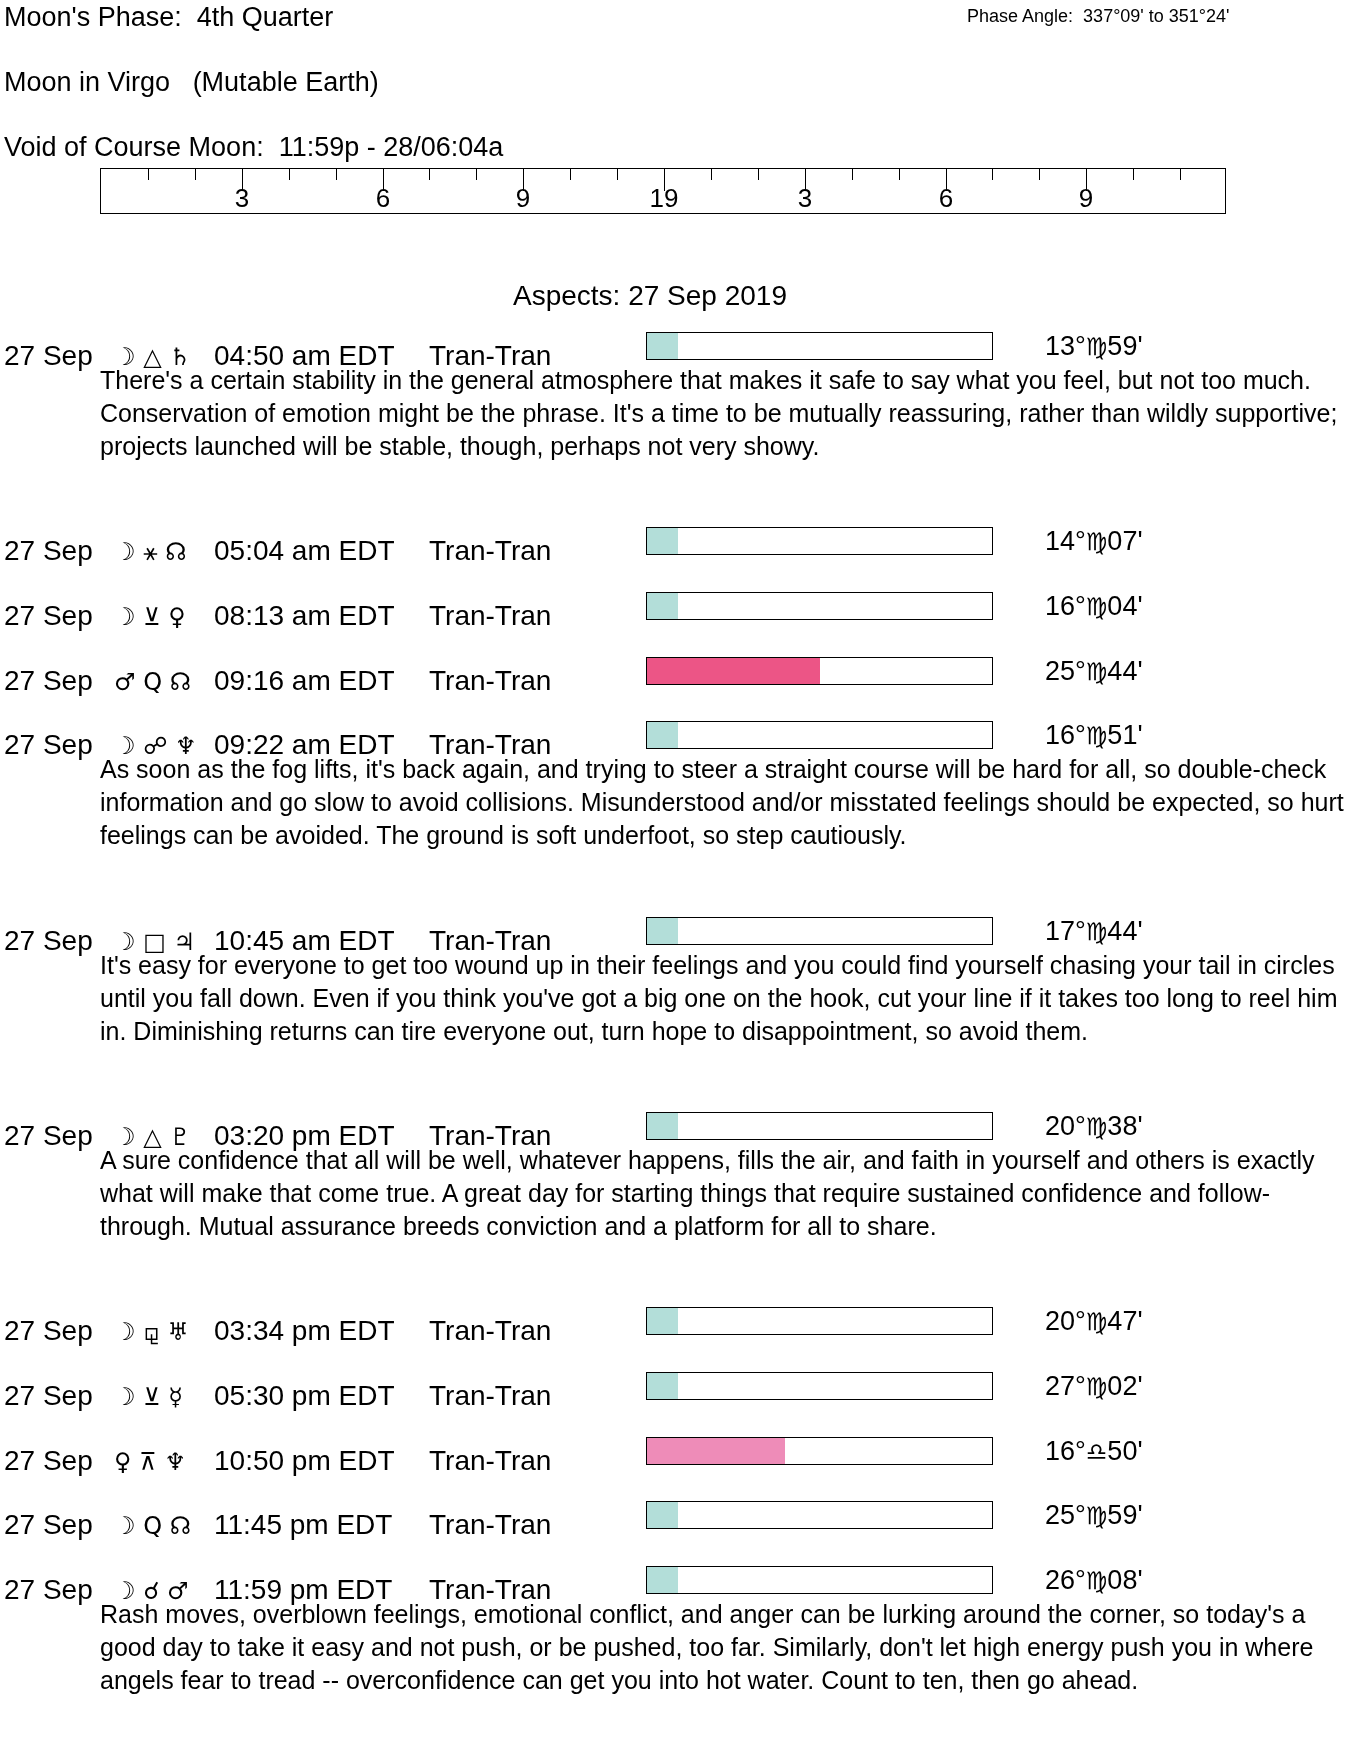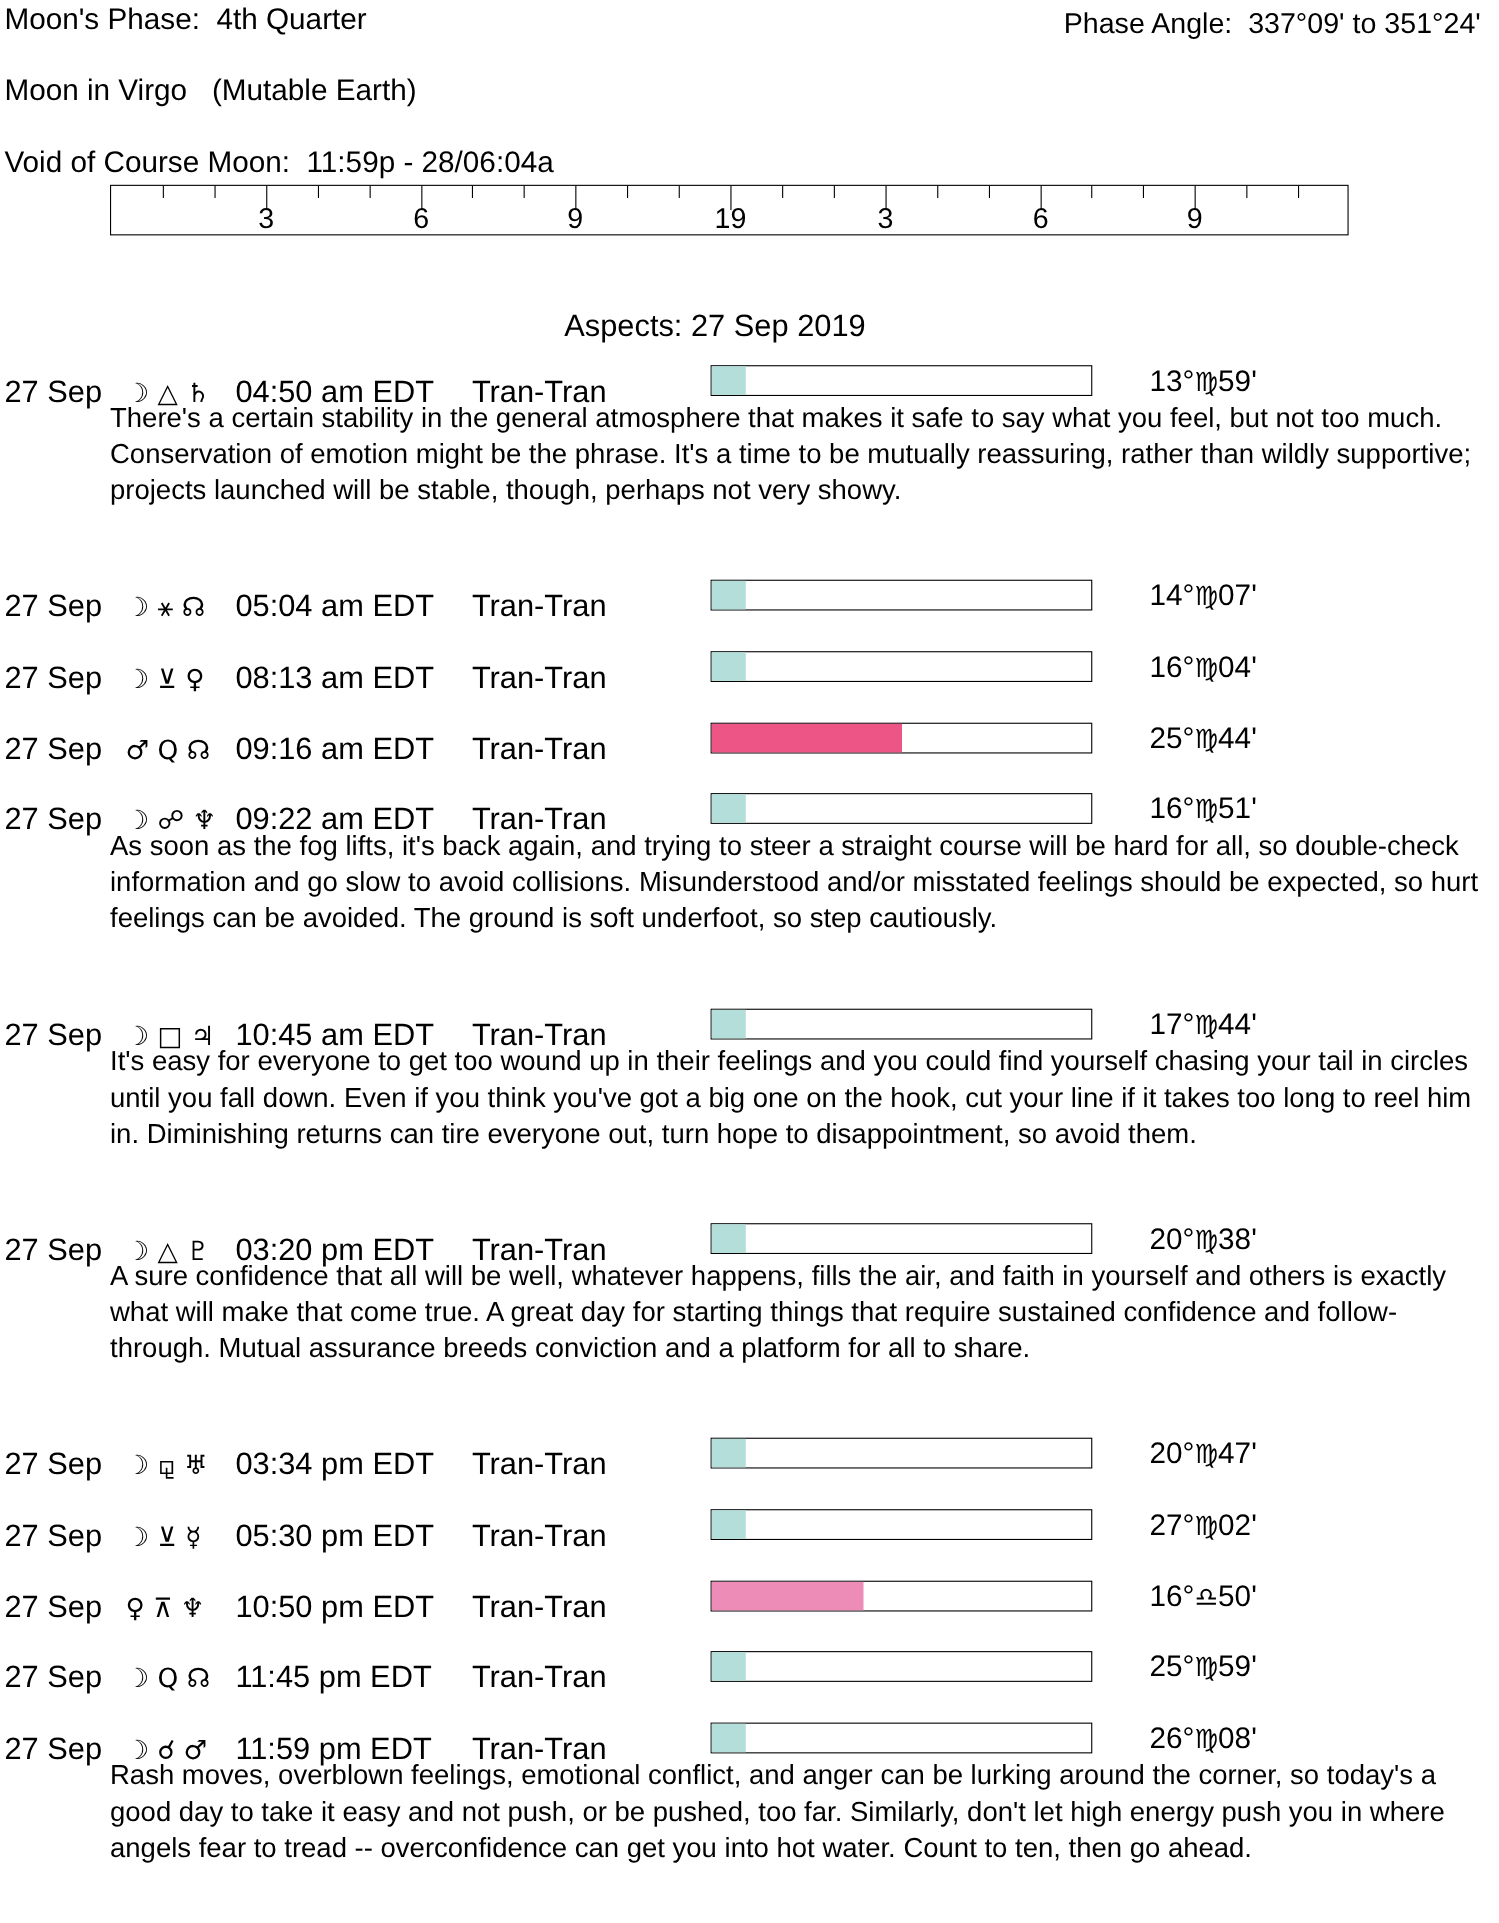--- a/index.html
+++ b/index.html
@@ -1,20 +1,20 @@
 <!DOCTYPE html>
 <html><head>
 <meta charset="utf-8">
 <style>
   html, body { margin:0; padding:0; background:#ffffff; }
   body { width:1363px; height:1748px; position:relative; overflow:hidden;
          font-family:"Liberation Sans", sans-serif; color:#000; }
   .abs { position:absolute; white-space:nowrap; }
   .hdr { font-size:27px; }
-  .phase-angle { font-size:26px; }
+  .phase-angle { font-size:18px; }
   .ruler { position:absolute; left:100px; top:168px; width:1126px; height:46px;
            border:1.5px solid #000; box-sizing:border-box; }
   .tick { position:absolute; top:0; width:1px; background:#000; }
   .tick.minor { height:11px; }
   .tick.major { height:22px; }
   .tick-label { position:absolute; top:14px; font-size:26px; transform:translateX(-50%); }
   .aspects-title { font-size:28px; }
   .row { position:absolute; left:0; width:1363px; }
   .row-line { position:absolute; left:4px; top:4px; font-size:28px; height:32px; line-height:44px; white-space:nowrap; }
   .row-line span { display:inline-block; }

